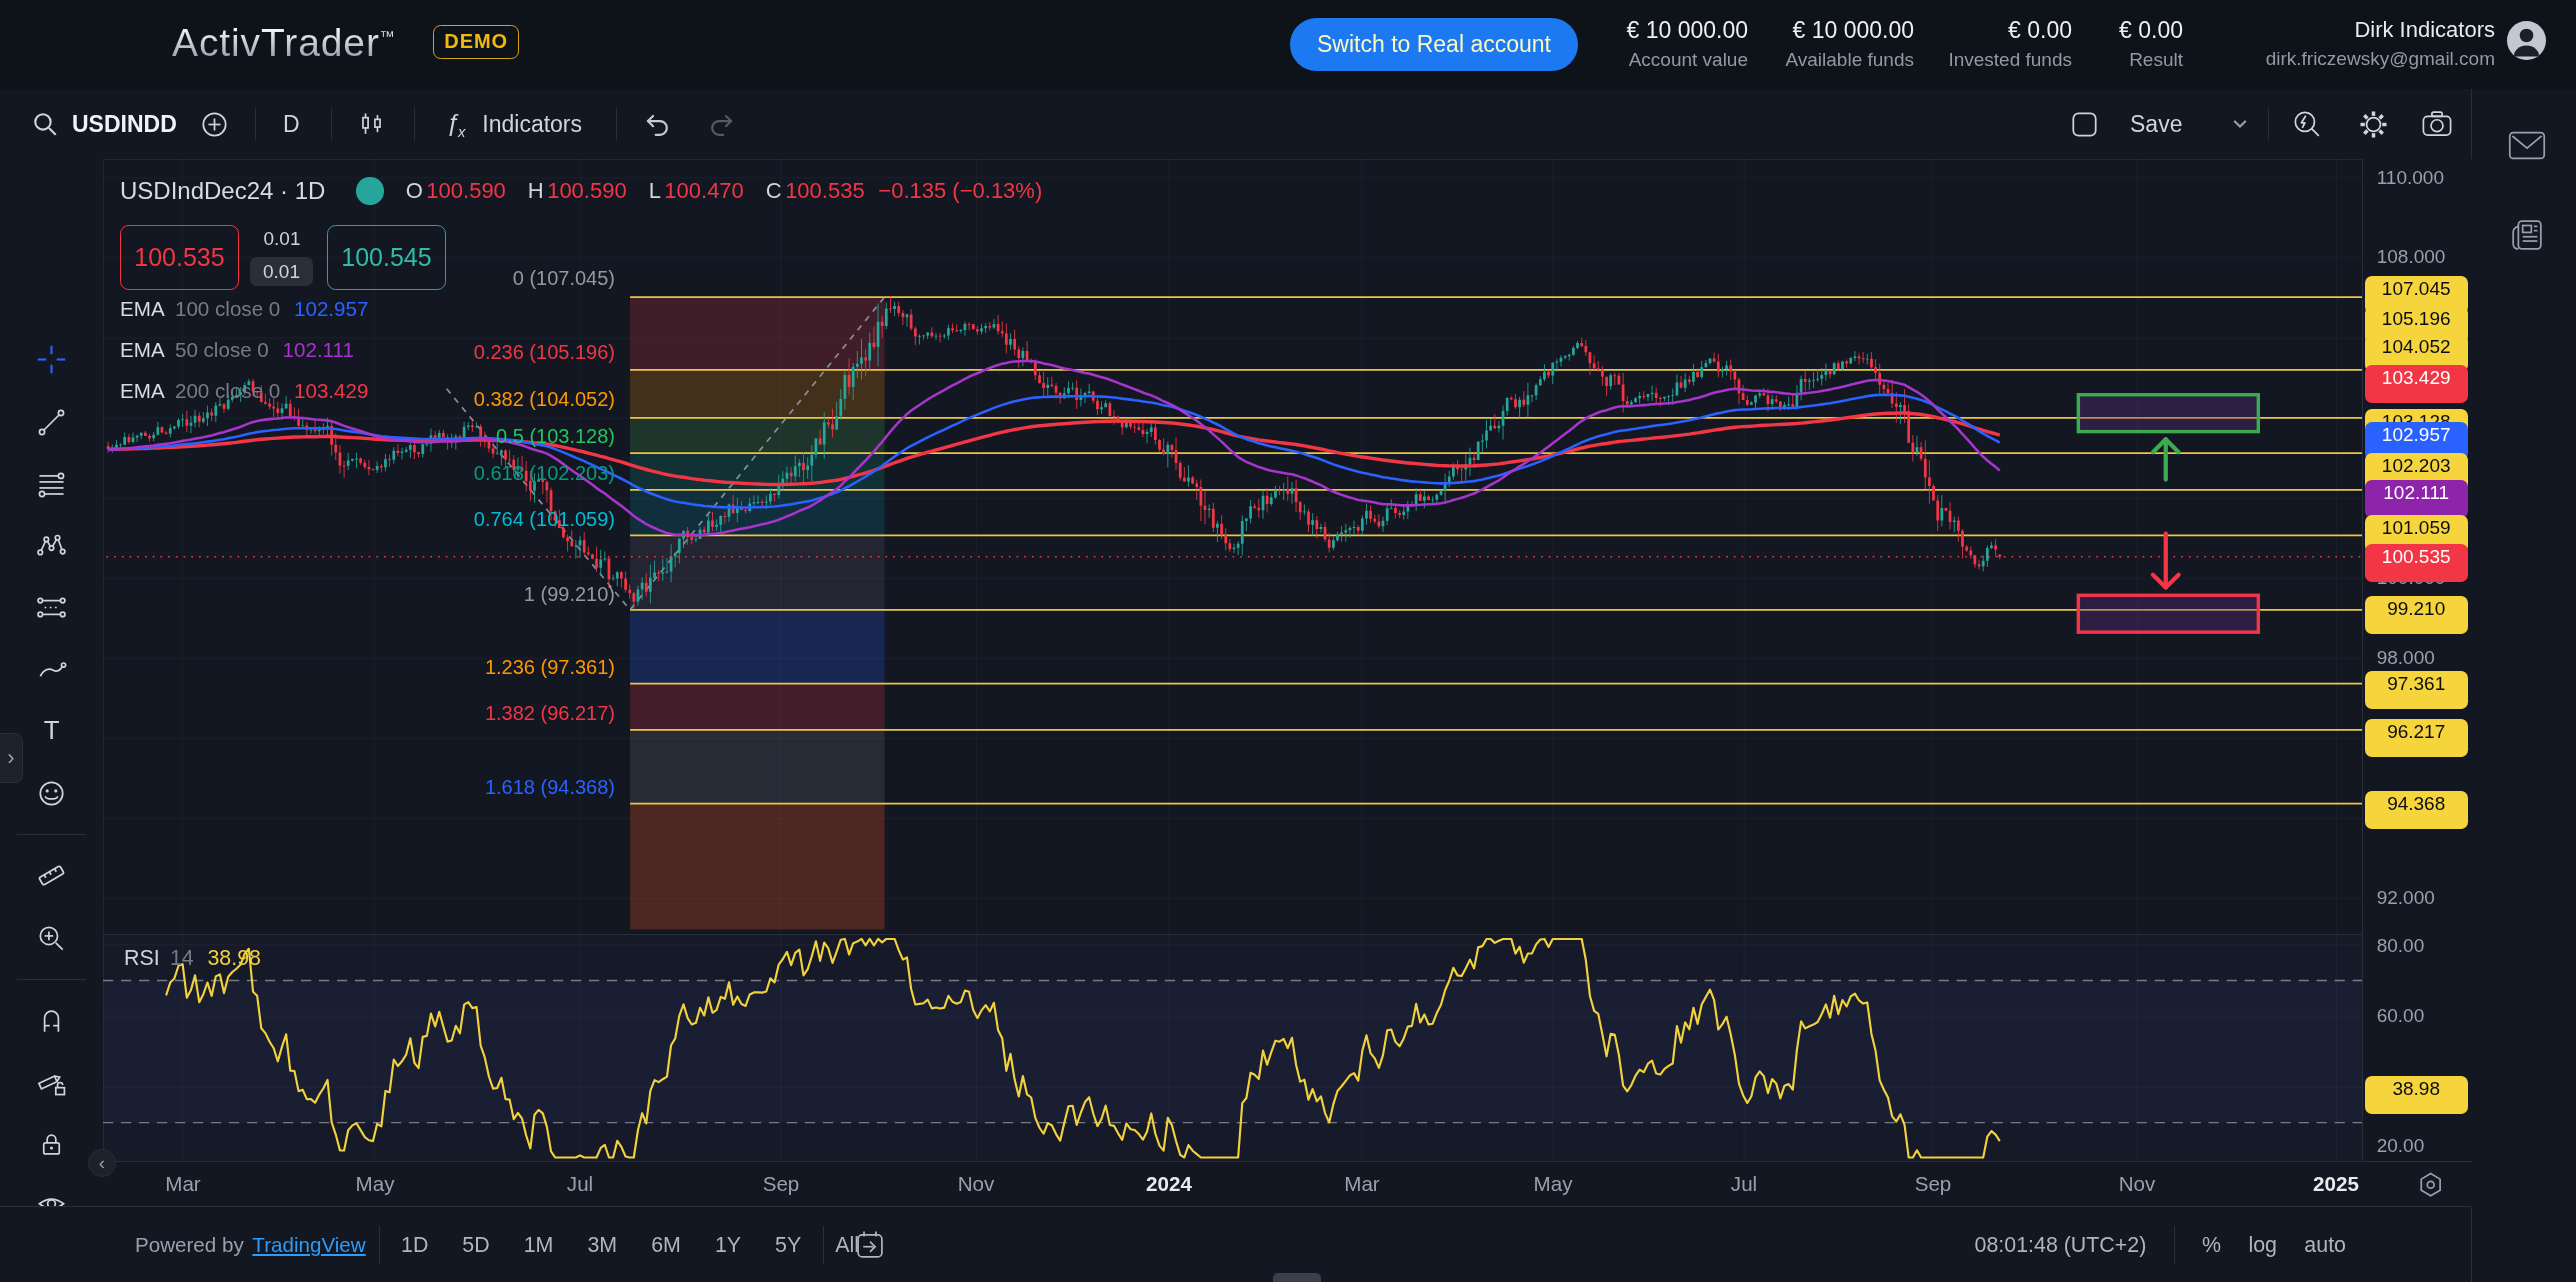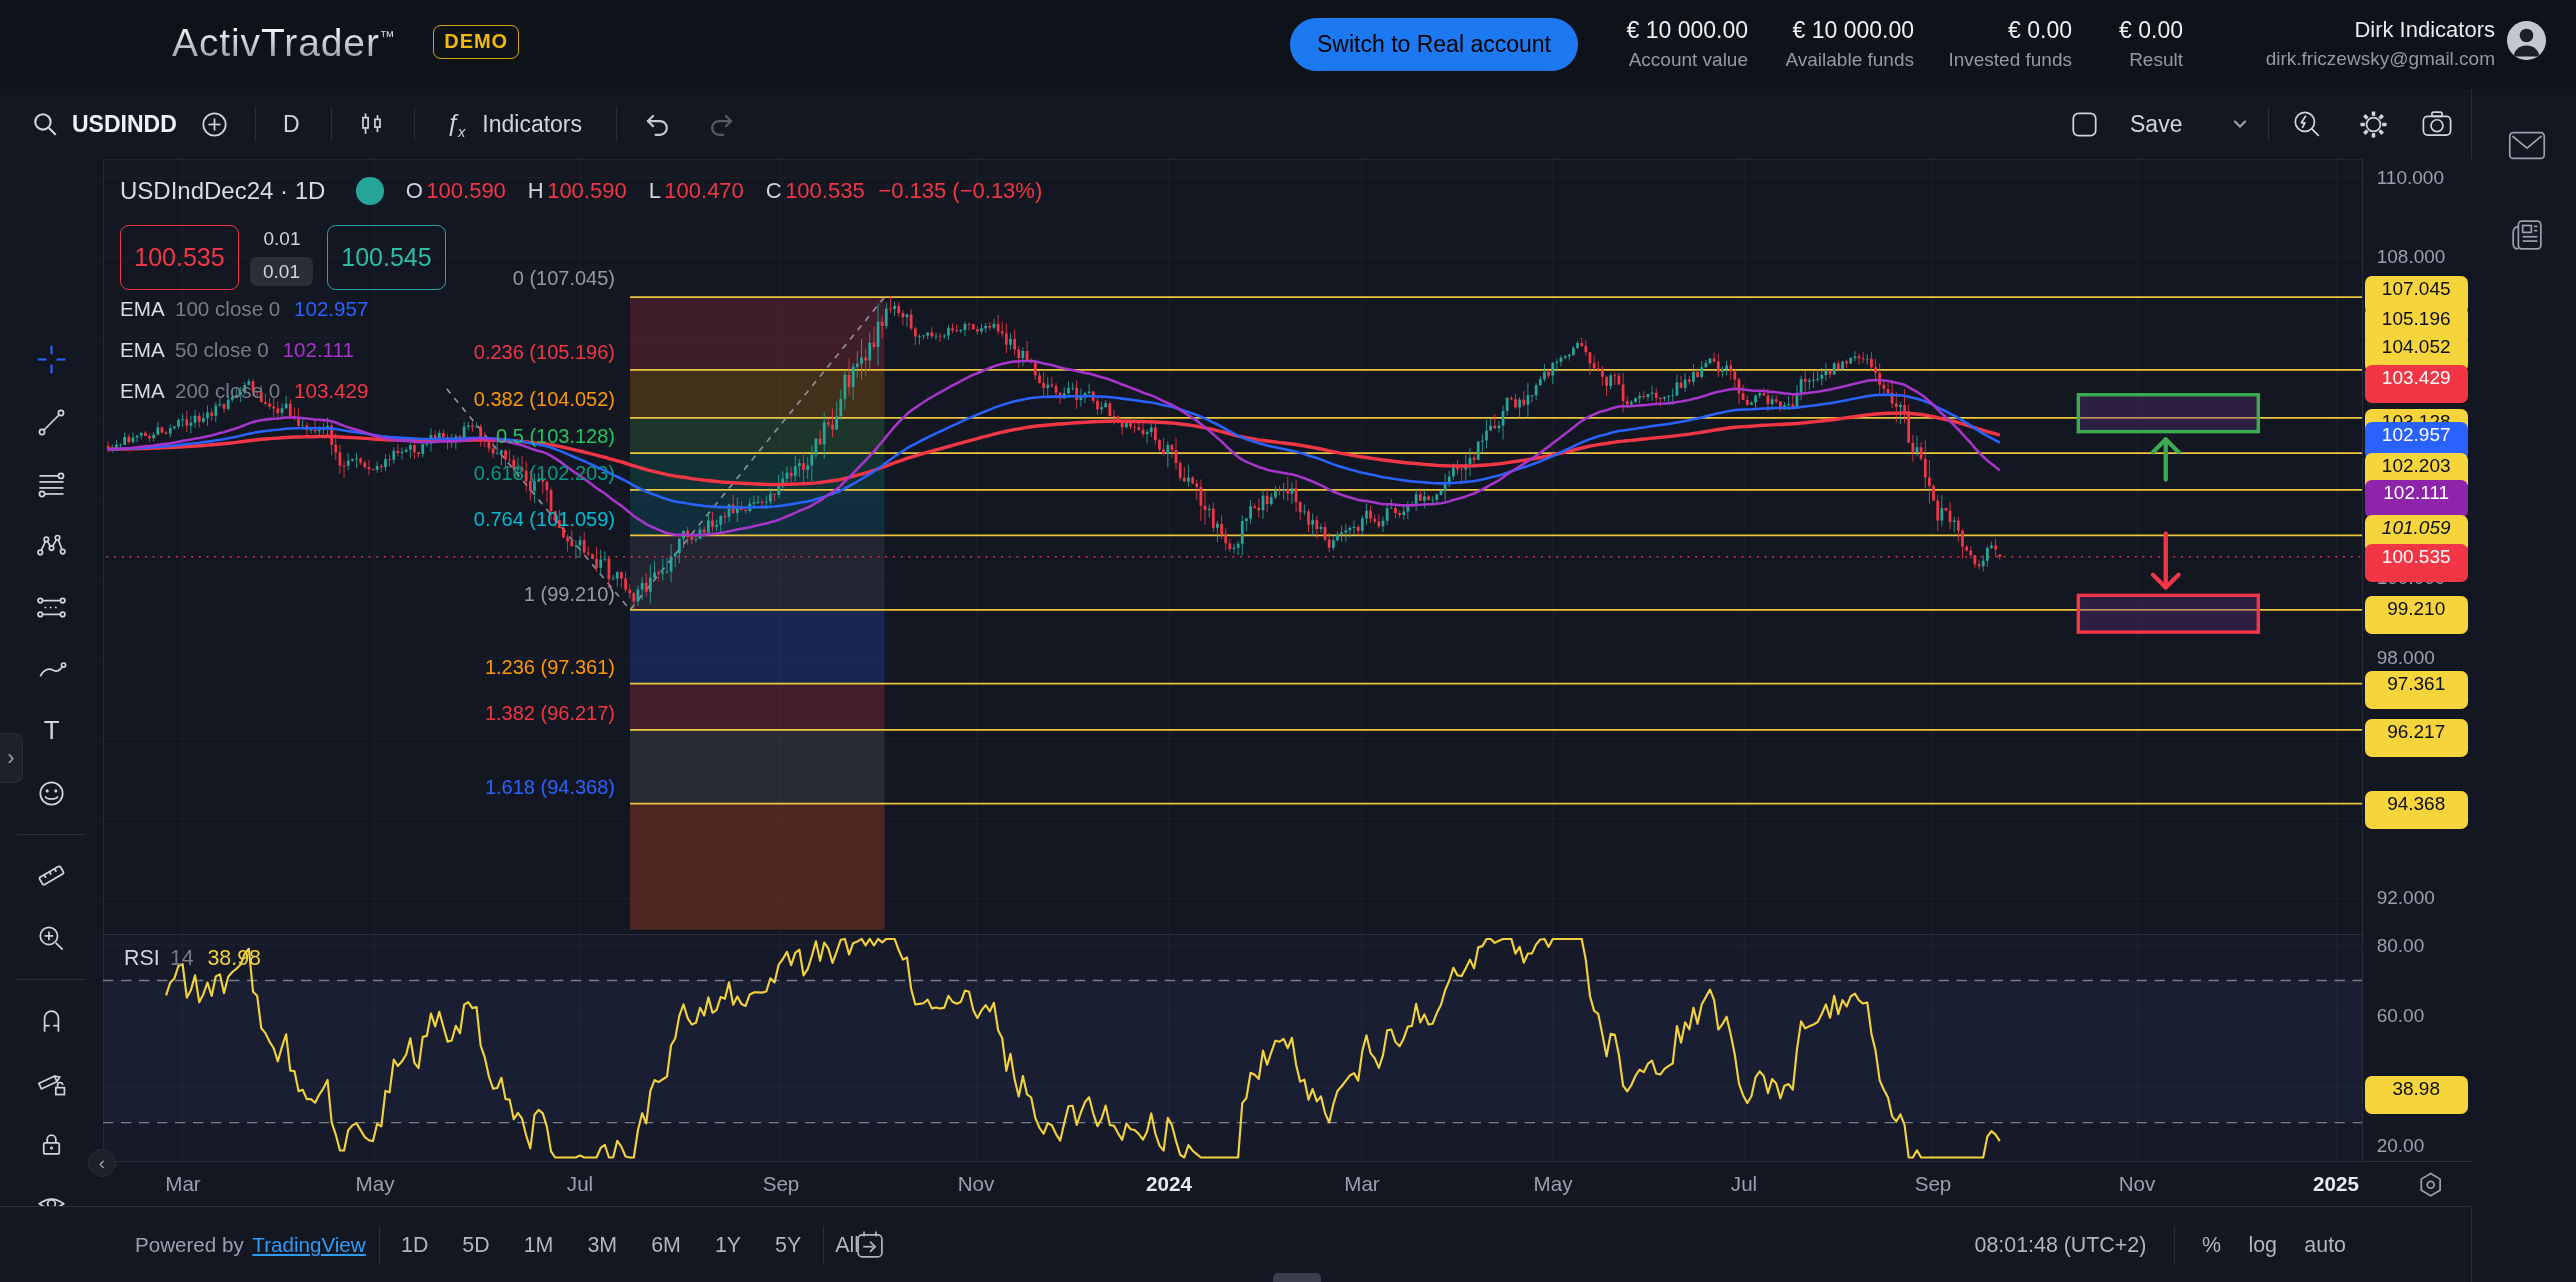--- a/index.html
+++ b/index.html
@@ -5,21 +5,21 @@
   html,body{margin:0;padding:0}
   body{width:2576px;height:1282px;background:#131722;font-family:"Liberation Sans",sans-serif;color:#d1d4dc;overflow:hidden;position:relative}
   
   #header{position:absolute;left:0;top:0;width:2576px;height:89px;background:#0e1219}
   #logo{position:absolute;left:172px;top:20.6px;font-size:39px;font-weight:300;letter-spacing:0.9px;
         background:linear-gradient(180deg,#ffffff 10%,#8f98a8 90%);-webkit-background-clip:text;background-clip:text;color:transparent}
   #logo sup{font-size:15.4px}
   #demo-badge{position:absolute;left:433px;top:25px;border:1.7px solid #d6a511;color:#efb90e;font-size:20px;font-weight:bold;
         letter-spacing:0.9px;padding:4.3px 10.3px;border-radius:7.7px}
   #switch-btn{position:absolute;left:1290px;top:18px;width:288px;height:53px;background:#1d79f2;border:none;border-radius:26.6px;
-        color:#000000;font-size:23px;font-family:"Liberation Sans",sans-serif;cursor:pointer}
+        color:#fef9c3;font-size:23px;font-family:"Liberation Sans",sans-serif;cursor:pointer}
   .stat{position:absolute;top:17px;text-align:right}
   .stat .v{font-size:23px;color:#eef0f4}
   .stat .l{font-size:19px;color:#9299a5;margin-top:5.1px}
   #user{position:absolute;top:17px;right:81px;text-align:right}
   #user .n{font-size:22px;color:#e8eaf0}
   #user .e{font-size:19px;color:#9299a5;margin-top:5.1px}
   #avatar{position:absolute;left:2507px;top:21.4px;width:39px;height:39px;border-radius:50%;background:#c2c7d1;overflow:hidden}
   
   #toolbar{position:absolute;left:0;top:89px;width:2471px;height:70px;background:#131722;border-bottom:0.9px solid #22262f}
   .tb-item{position:absolute;top:0;height:70px;display:flex;align-items:center;color:#d1d4dc;font-size:23px}
@@ -511,21 +511,21 @@
     <div class="ax-tick" style="top: 846px;">60.00</div>
     <div class="ax-tick" style="top: 976px;">20.00</div>
     <div class="badge yellow" style="top: 117px;">107.045</div>
     <div class="badge yellow" style="top: 147px;">105.196</div>
     <div class="badge yellow" style="top: 175px;">104.052</div>
     <div class="badge red" style="top: 206px;">103.429</div>
     <div class="badge yellow" style="top: 234px; margin-top: 16px;">103.128</div>
     <div class="badge blue" style="top: 263px;">102.957</div>
     <div class="badge yellow" style="top: 294px; text-align: center;">102.203</div>
     <div class="badge purple" style="top: 321px;">102.111</div>
-    <div class="badge yellow" style="top: 356px; font-style: italic;">101.059</div>
+    <div class="badge yellow" style="top: 356px;">101.059</div>
     <div class="badge red" style="top: 385px;">100.535</div>
     <div class="badge yellow" style="top: 437px;">99.210</div>
     <div class="badge yellow" style="top: 512px;">97.361</div>
     <div class="badge yellow" style="top: 560px;">96.217</div>
     <div class="badge yellow" style="top: 632px;">94.368</div>
     <div class="badge yellow" style="top: 917px;">38.98</div>
   </div>
 <div id="time-axis">
   <svg style="position:absolute;left:2314px;top:8.6px" width="27.4" height="27.4" viewBox="0 0 32 32">
     <polygon points="16,3 27,9.5 27,22.5 16,29 5,22.5 5,9.5" fill="none" stroke="#9aa0ab" stroke-width="2"></polygon>

